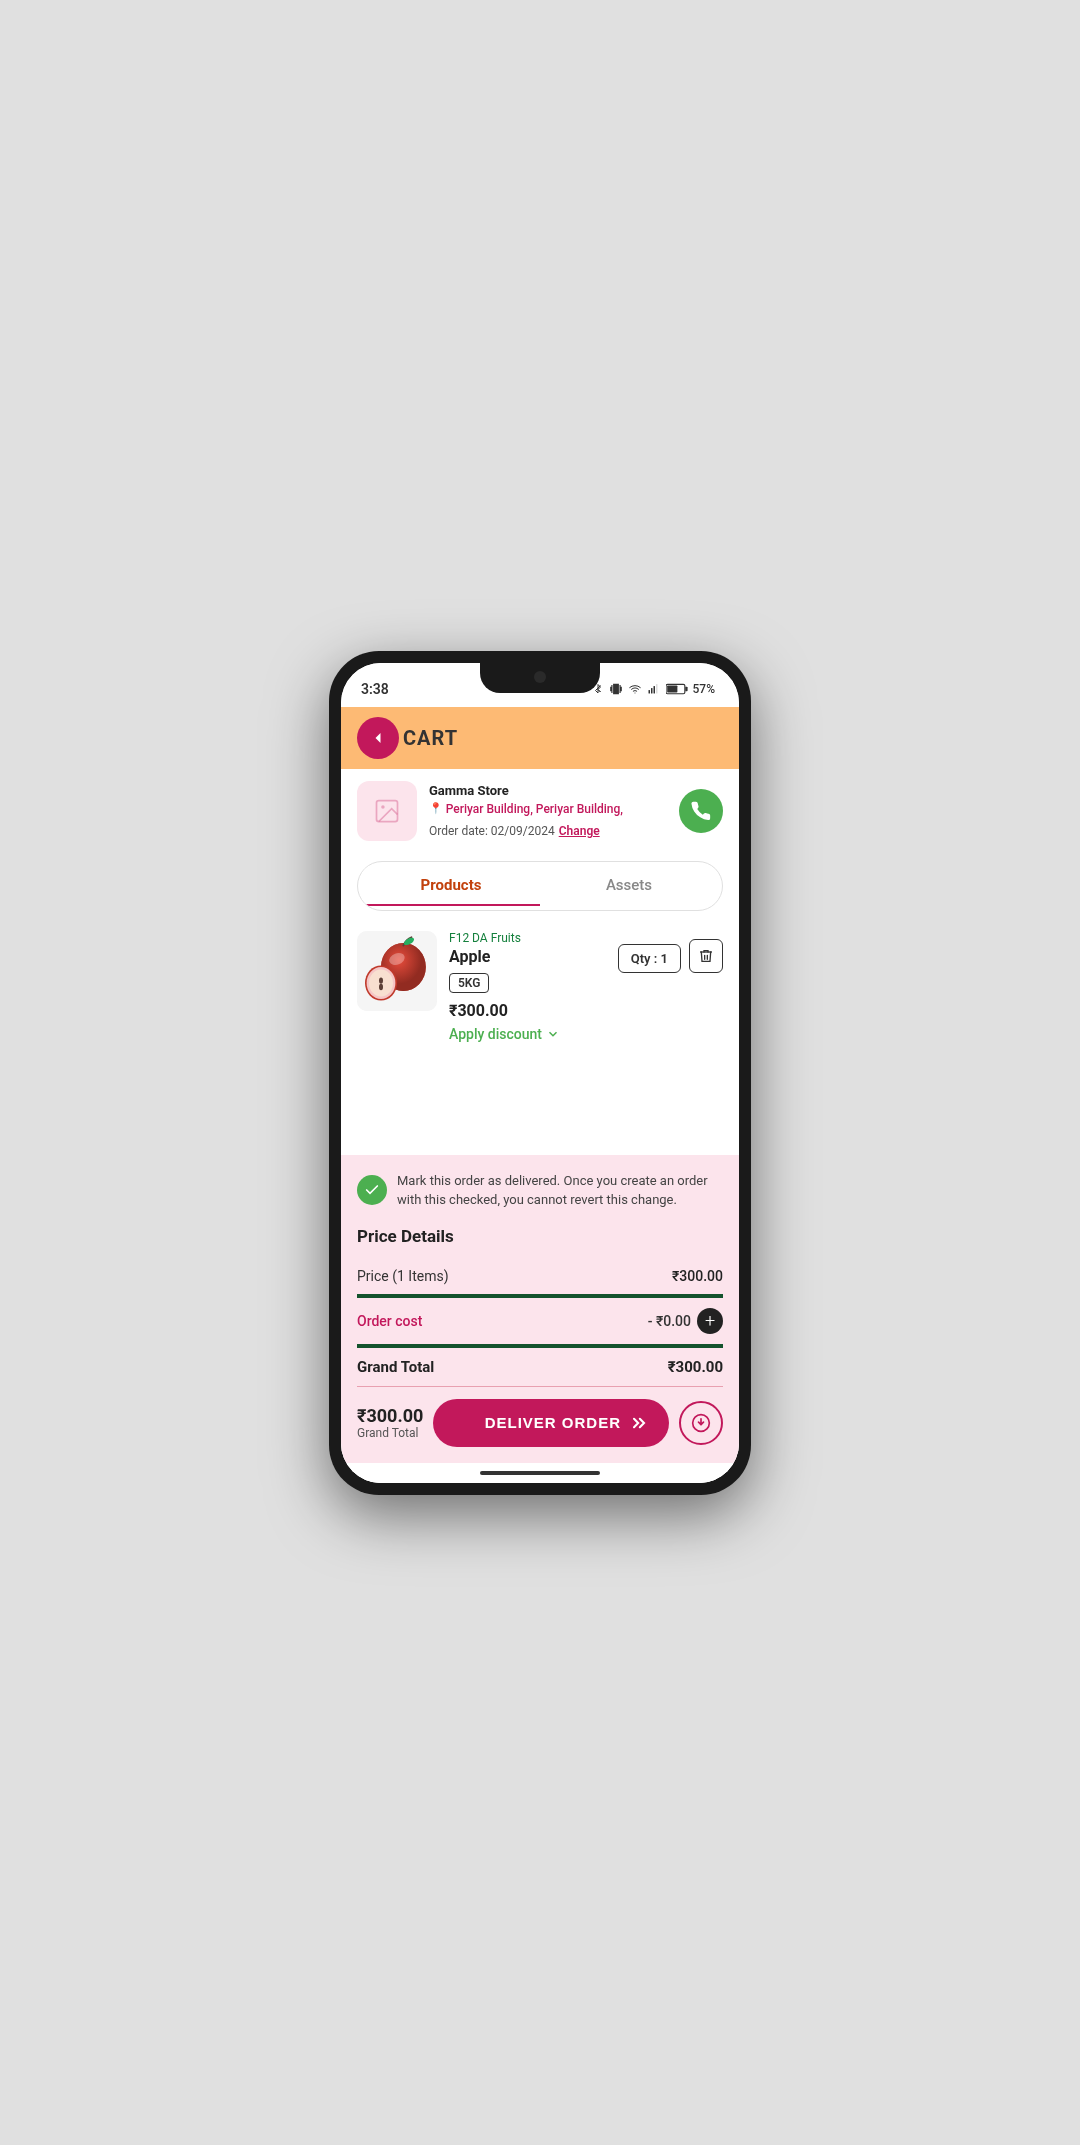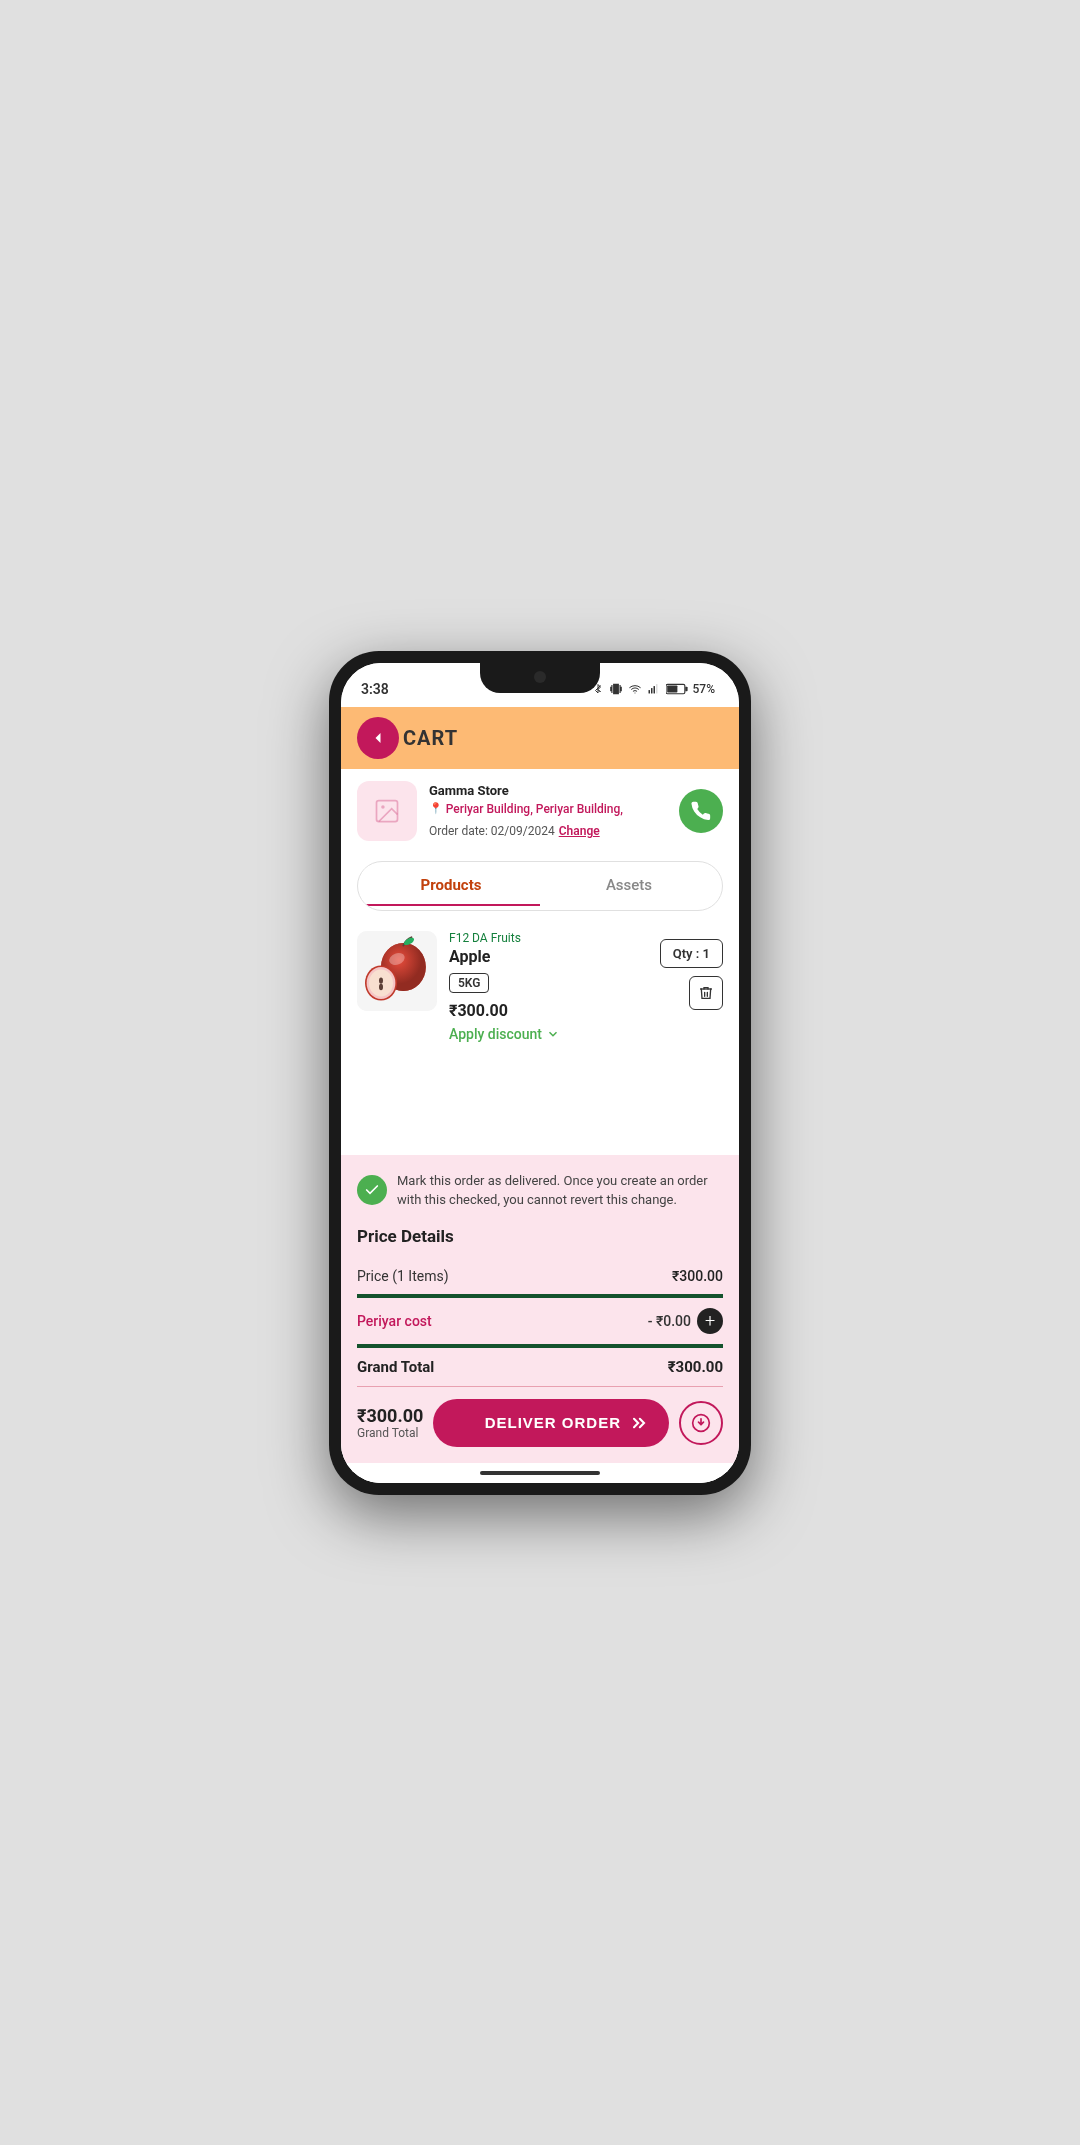--- a/index.html
+++ b/index.html
@@ -601,21 +601,21 @@
           <div class="product-name">Apple</div>
           <span class="product-weight">5KG</span>
           <div class="product-price">₹300.00</div>
           <div class="apply-discount">
             <span>Apply discount</span>
             <svg width="14" height="14" viewBox="0 0 24 24" fill="none" stroke="#4caf50" stroke-width="2.5">
                 <path d="M6 9l6 6 6-6"></path>
               </svg>
           </div>
         </div>
-        <div class="product-actions" style="flex-direction:column;align-items:flex-end;gap:8px;margin-top:0;justify-content:flex-start;align-self:flex-start;padding-top:8px;">
+        <div class="product-actions" style="flex-direction:row;align-items:flex-end;gap:8px;margin-top:0;justify-content:flex-start;align-self:flex-start;padding-top:8px;">
           <div class="qty-badge">Qty : 1</div>
           <div class="delete-btn">
             <svg viewBox="0 0 24 24">
               <polyline points="3 6 5 6 21 6" stroke="#333" stroke-width="2" fill="none"></polyline>
               <path d="M19 6l-1 14H6L5 6M10 11v6M14 11v6M9 6V4h6v2" stroke="#333" stroke-width="2" fill="none" stroke-linecap="round"></path>
             </svg>
           </div>
         </div>
       </div>
 
@@ -633,21 +633,21 @@
         </div>
 
         <div class="price-details-title">Price Details</div>
 
         <div class="price-row">
           <span class="price-label">Price (1 Items)</span>
           <span class="price-value">₹300.00</span>
         </div>
 
         <div class="price-row">
-          <span class="price-label damage">Periyar cost</span>
+          <span class="price-label damage">Order cost</span>
           <div class="price-value damage">
             <span>- ₹0.00</span>
             <div class="add-damage-btn">+</div>
           </div>
         </div>
 
         <div class="price-row" style="border-bottom: 1px solid #e8a0b0;">
           <span class="price-label grand">Grand Total</span>
           <span class="price-value grand">₹300.00</span>
         </div>

